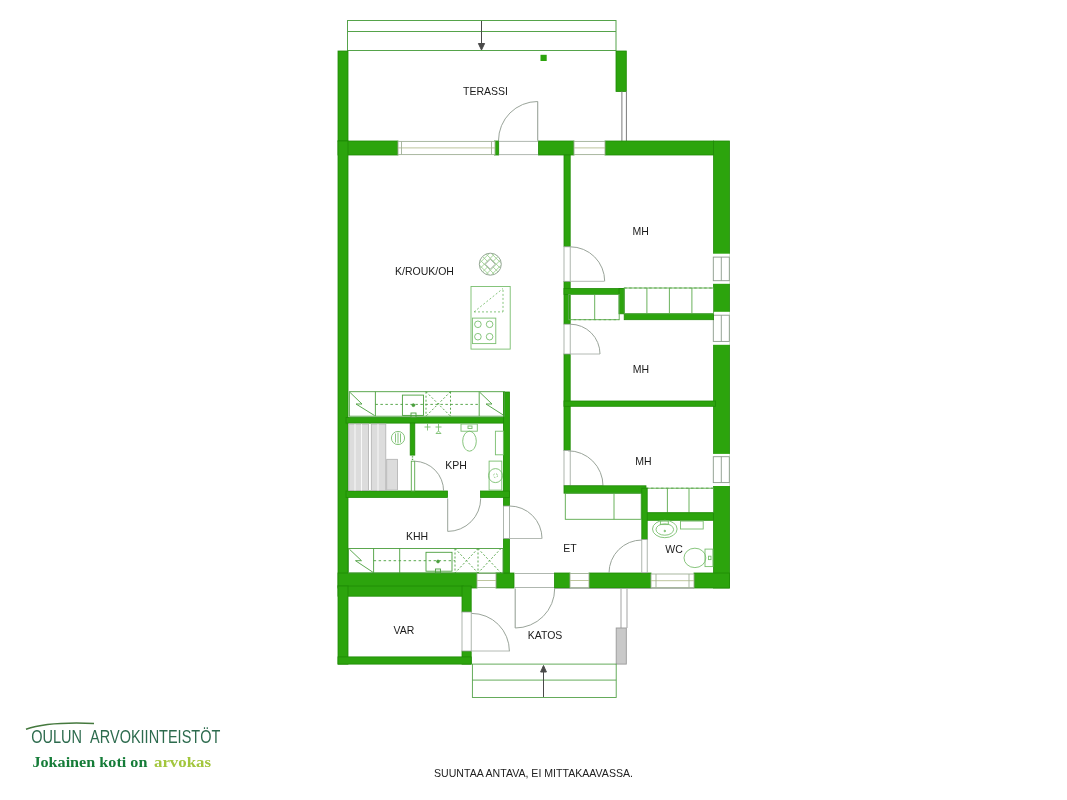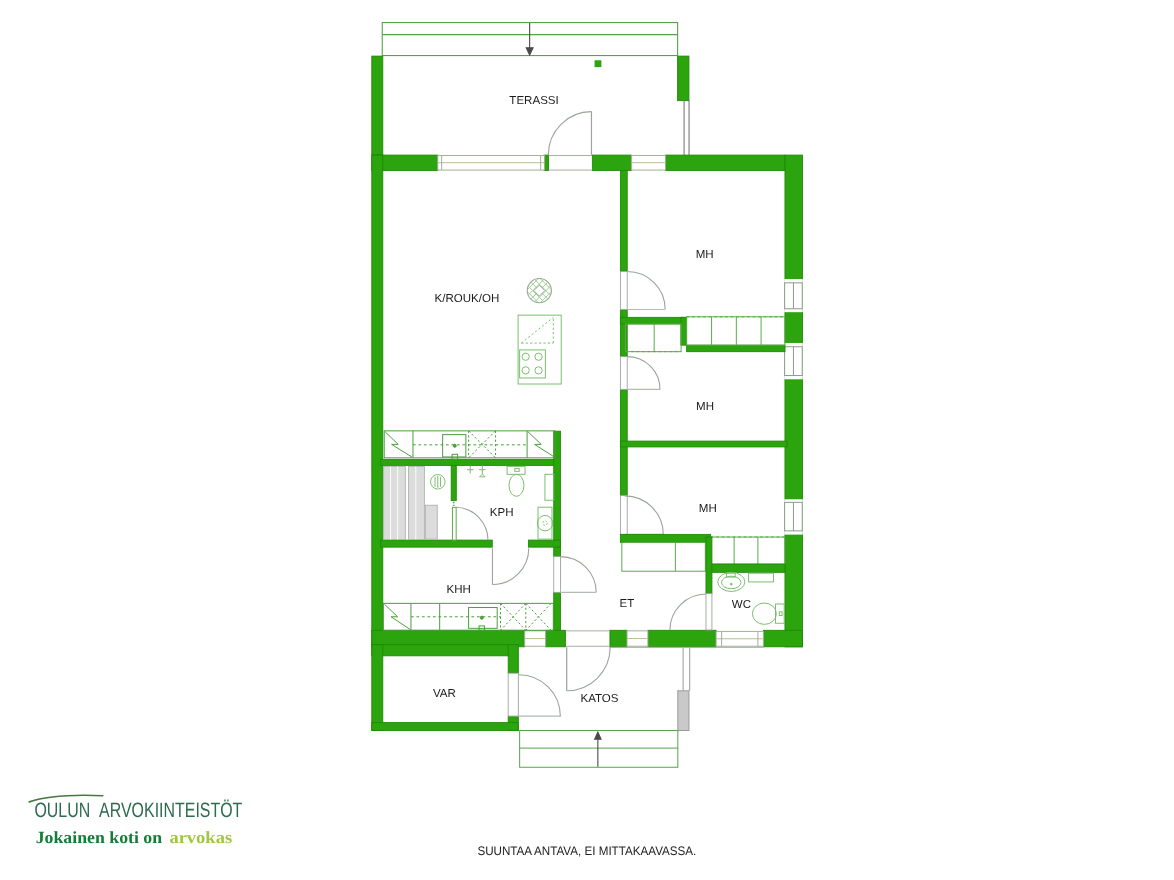--- a/index.html
+++ b/index.html
@@ -1,16 +1,16 @@
 <!DOCTYPE html>
 <html><head>
 <meta charset="utf-8">
 <style>
 html,body{margin:0;padding:0;background:#ffffff;}
-#page{position:relative;width:1067px;height:800px;background:#f97316;overflow:hidden;}
+#page{position:relative;width:989px;height:800px;background:#f97316;overflow:hidden;}
 text{font-family:"Liberation Sans",sans-serif;fill:#1b1b1b;}
 .rm{font-size:10.5px;letter-spacing:0;}
 </style>
 </head>
 <body>
 <div id="page">
 <svg width="1067" height="800" viewBox="0 0 1067 800">
 
 <rect x="0" y="0" width="1067" height="800" fill="#ffffff"></rect>
 

